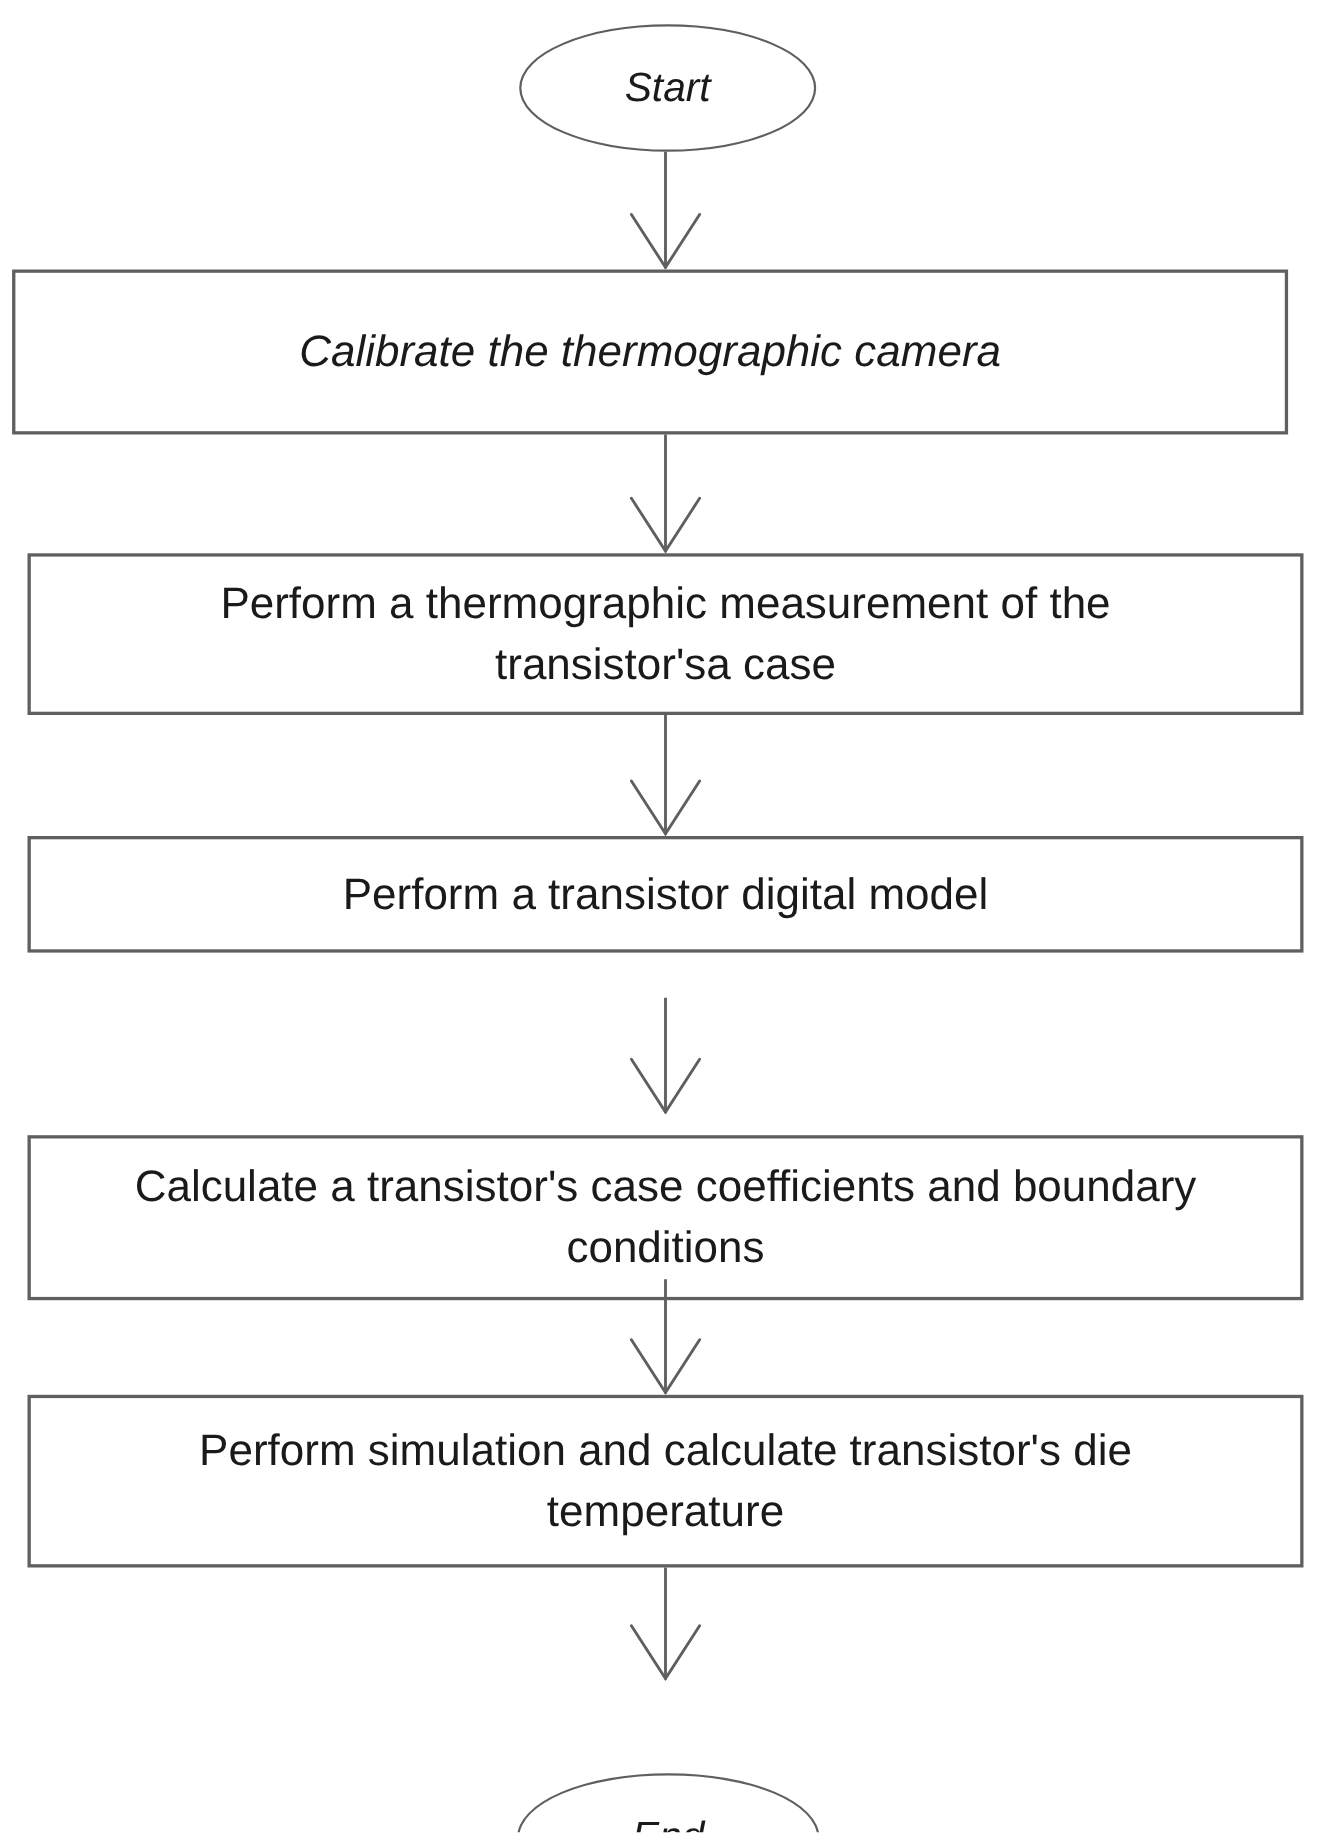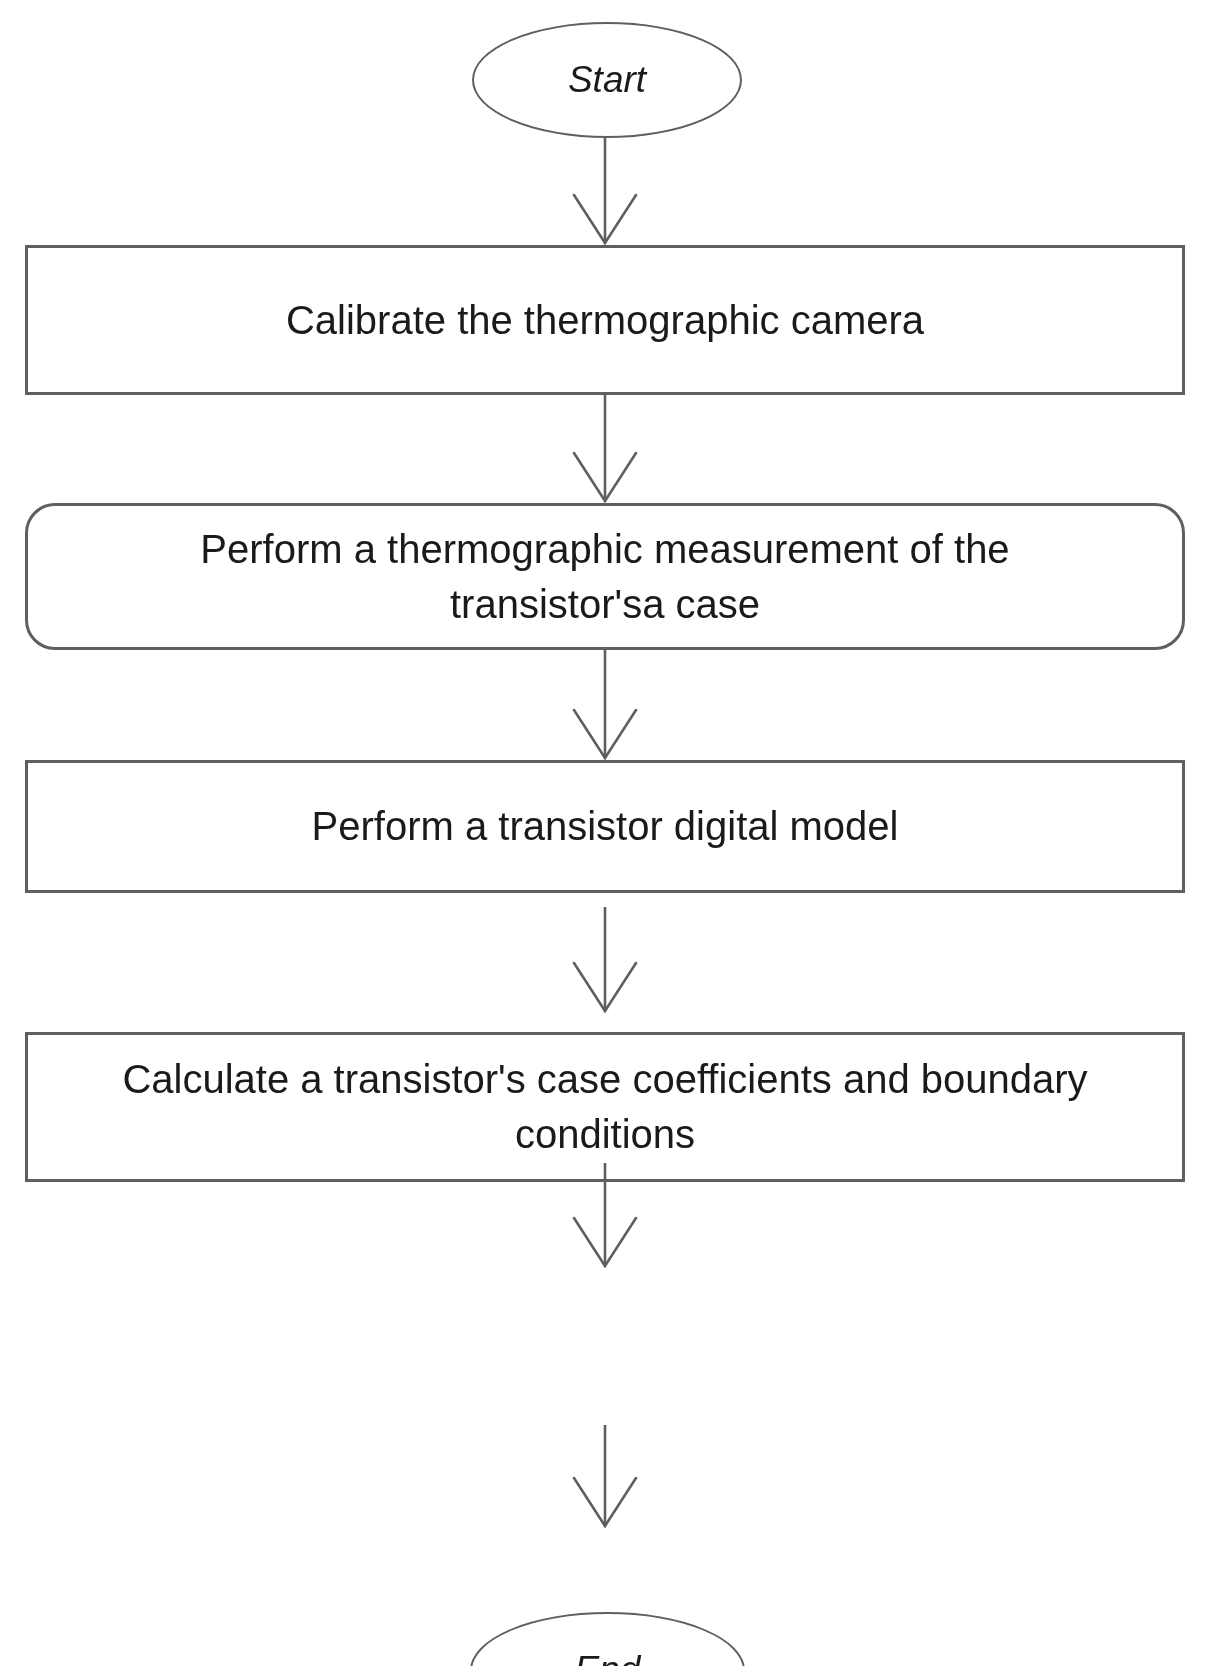--- a/index.html
+++ b/index.html
@@ -67,44 +67,44 @@
     <span class="label">Start</span>
   </div>
 
   <div class="arrow" style="left:565px; top:138px;">
     <svg width="80" height="107" viewBox="0 0 80 107">
       <line x1="40" y1="0" x2="40" y2="105"></line>
       <polyline points="9,57 40,105 71,57"></polyline>
     </svg>
   </div>
 
-  <div class="node process" style="left:25px; top:245px; width:1160px; height:150px;">
+  <div class="node process" style="left:11px; top:245px; width:1160px; height:150px;font-style:italic;">
     <span class="label">Calibrate the thermographic camera</span>
   </div>
 
   <div class="arrow" style="left:565px; top:395px;">
     <svg width="80" height="108" viewBox="0 0 80 108">
       <line x1="40" y1="0" x2="40" y2="106"></line>
       <polyline points="9,58 40,106 71,58"></polyline>
     </svg>
   </div>
 
-  <div class="node process" style="left:25px; top:503px; width:1160px; height:147px;border-radius:30px;">
+  <div class="node process" style="left:25px; top:503px; width:1160px; height:147px;">
     <span class="label">Perform a thermographic measurement of the
 transistor'sa case</span>
   </div>
 
   <div class="arrow" style="left:565px; top:650px;">
     <svg width="80" height="110" viewBox="0 0 80 110">
       <line x1="40" y1="0" x2="40" y2="108"></line>
       <polyline points="9,60 40,108 71,60"></polyline>
     </svg>
   </div>
 
-  <div class="node process" style="left:25px; top:760px; width:1160px; height:133px;">
+  <div class="node process" style="left:25px; top:760px; width:1160px; height:106px;">
     <span class="label">Perform a transistor digital model</span>
   </div>
 
   <div class="arrow" style="left:565px; top:907px;">
     <svg width="80" height="106" viewBox="0 0 80 106">
       <line x1="40" y1="0" x2="40" y2="104"></line>
       <polyline points="9,56 40,104 71,56"></polyline>
     </svg>
   </div>
 
@@ -113,20 +113,24 @@
 conditions</span>
   </div>
 
   <div class="arrow" style="left:565px; top:1163px;">
     <svg width="80" height="105" viewBox="0 0 80 105">
       <line x1="40" y1="0" x2="40" y2="103"></line>
       <polyline points="9,55 40,103 71,55"></polyline>
     </svg>
   </div>
 
+  <div class="node process" style="left:25px; top:1268px; width:1160px; height:157px;">
+    <span class="label">Perform simulation and calculate transistor's die
+temperature</span>
+  </div>
 
   <div class="arrow" style="left:565px; top:1425px;">
     <svg width="80" height="103" viewBox="0 0 80 103">
       <line x1="40" y1="0" x2="40" y2="101"></line>
       <polyline points="9,53 40,101 71,53"></polyline>
     </svg>
   </div>
 
   <div class="node terminator" style="left:470px; top:1612px; width:275px; height:117px;">
     <span class="label">End</span>

